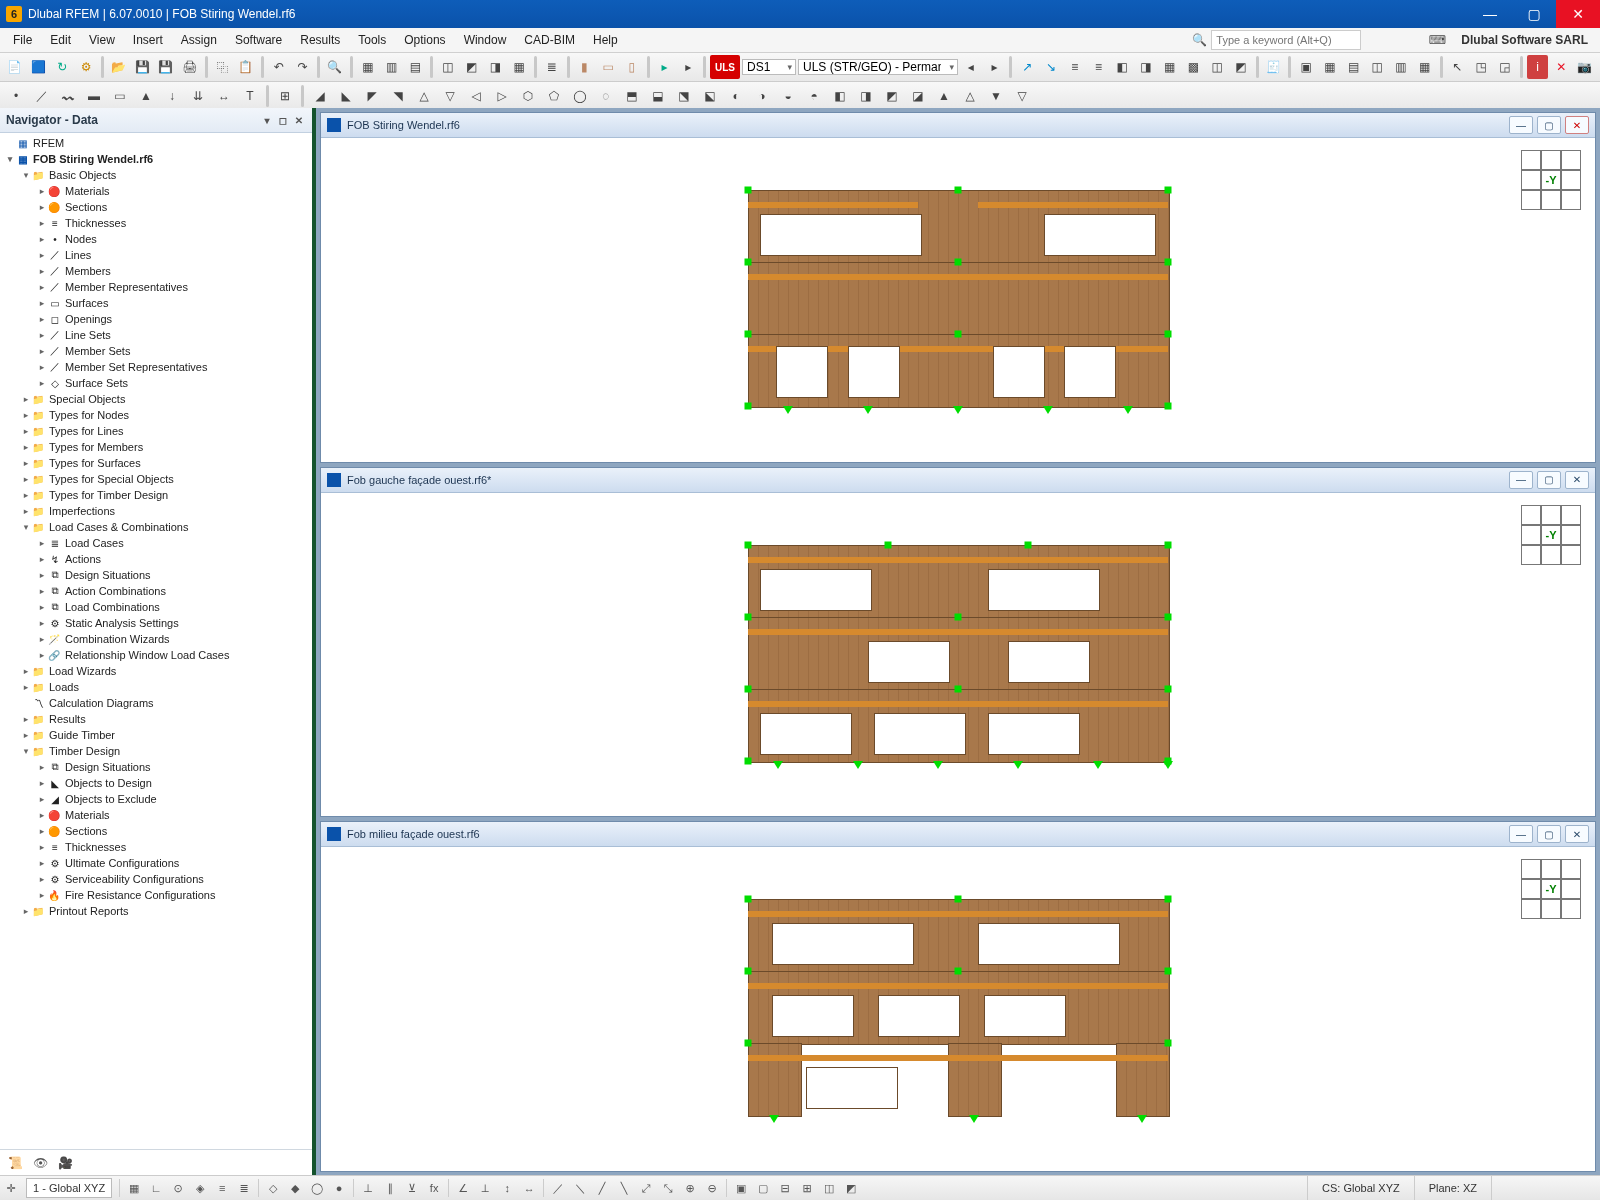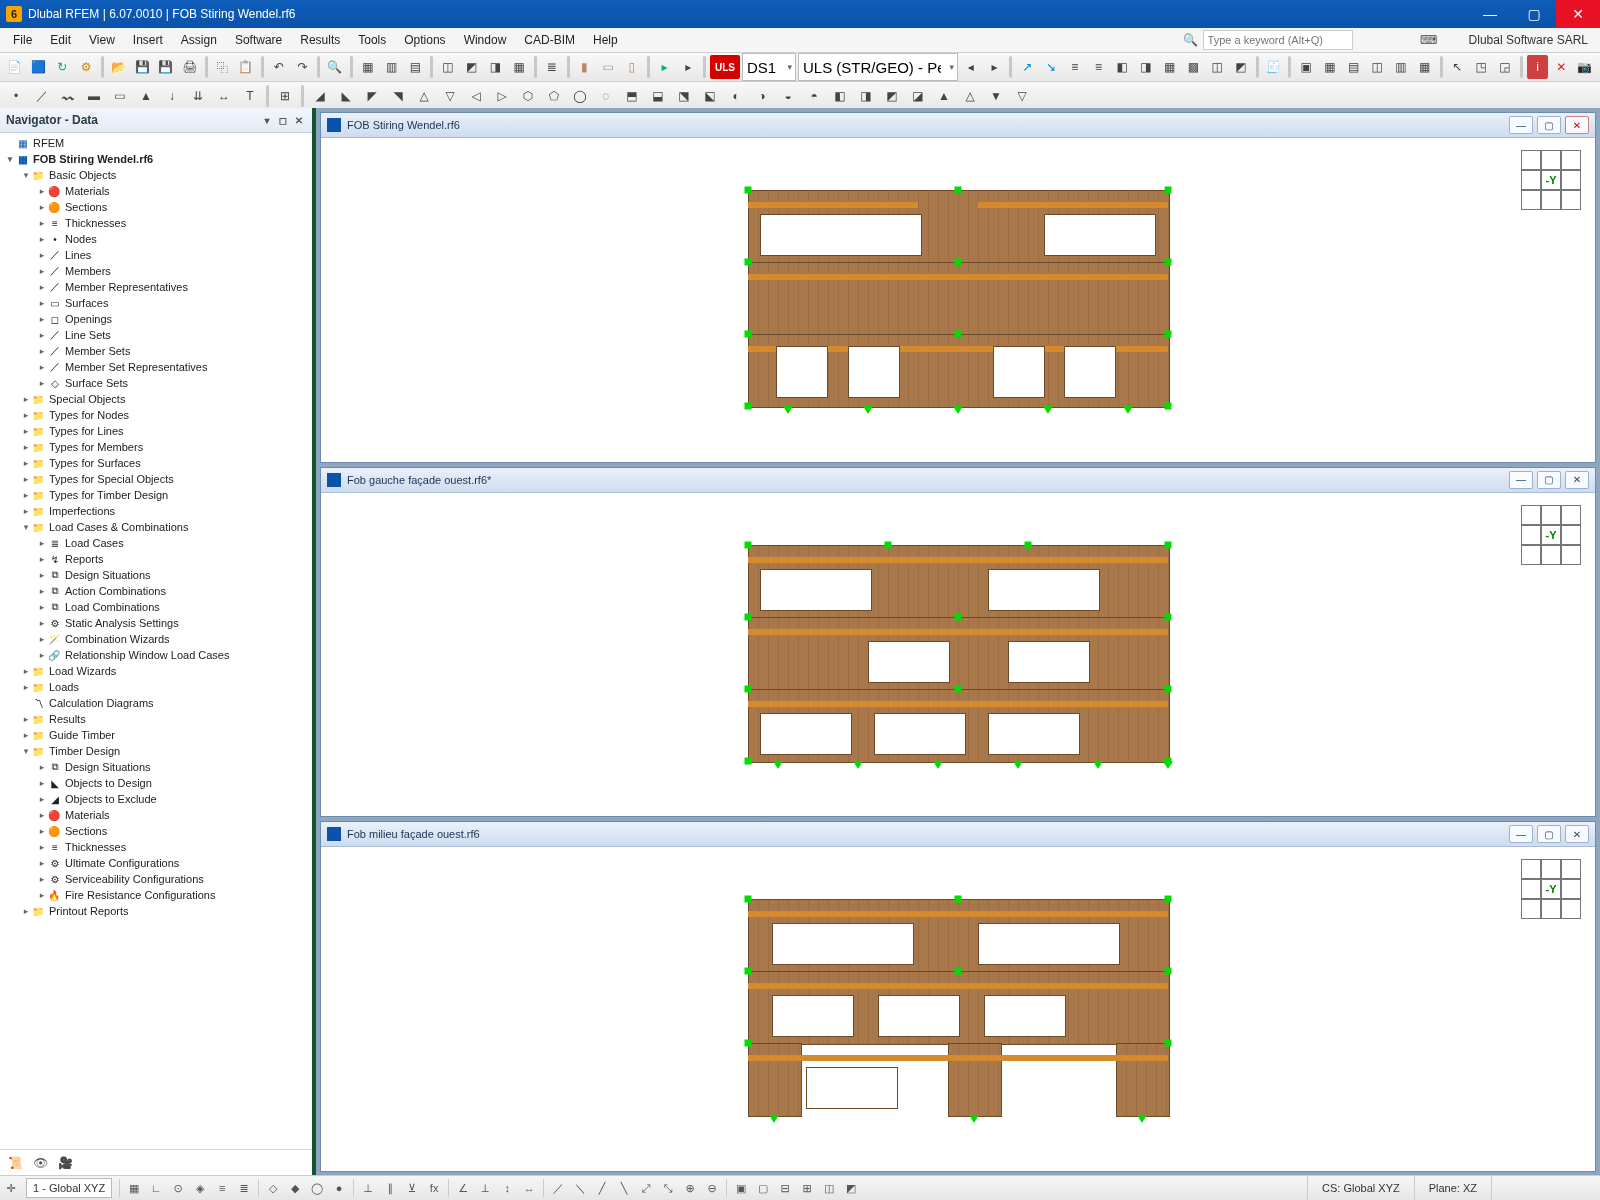--- a/index.html
+++ b/index.html
@@ -7,26 +7,26 @@
   .titlebar .logo{width:16px;height:16px;background:#f7a600;border-radius:2px;margin-right:6px;display:flex;align-items:center;justify-content:center;font-weight:bold;color:#222;font-size:11px}
   .titlebar .title{flex:0 0 auto}
   .titlebar .spacer{flex:1}
   .winbtns{display:flex;height:100%}
   .winbtn{width:44px;display:flex;align-items:center;justify-content:center;color:#fff;font-size:14px}
   .winbtn.close{background:#e81123}
   .menubar{height:24px;background:#f5f5f5;border-bottom:1px solid #d0d0d0;display:flex;align-items:center;padding:0 4px}
   .menubar .mitem{padding:15px 9px;line-height:24px}
   .menubar .search{margin-left:auto;display:flex;align-items:center;gap:4px;color:#888}
   .menubar .search input{border:1px solid #ccc;height:18px;font-size:11px;padding:0 4px;width:140px;color:#888}
-  .menubar .brand{margin-left:28px;margin-right:8px;font-weight:400;color:#333}
+  .menubar .brand{margin-left:12px;margin-right:8px;font-weight:700;color:#333}
   .toolbar{height:28px;background:linear-gradient(to bottom,#f8f8f8,#e8e8e8);border-bottom:1px solid #ccc;display:flex;align-items:center;padding:0 4px;gap:2px}
   .tbtn{width:22px;height:22px;border:1px solid transparent;border-radius:2px;display:flex;align-items:center;justify-content:center;font-size:12px;color:#444}
   .tbtn.sep{width:1px;background:#c8c8c8;padding:0;margin:0 2px;height:20px}
   .tbtn.badge{width:auto;padding:0 4px;background:#d50000;color:#fff;font-weight:bold;font-size:10px}
-  .tsel{height:28px;border:1px solid #bbb;background:#fff;font-size:15px;padding:0 16px 0 4px;appearance:none;position:relative}
+  .tsel{height:16px;border:1px solid #bbb;background:#fff;font-size:12px;padding:0 16px 0 4px;appearance:none;position:relative}
   .tsel-wrap{position:relative;display:inline-flex;align-items:center}
   .tsel-wrap::after{content:"▾";position:absolute;right:4px;font-size:9px;color:#666;pointer-events:none}
   .body{position:absolute;top:108px;left:0;right:0;bottom:24px;display:flex}
   .sidebar{width:312px;background:#fff;border-right:4px solid #14532d;display:flex;flex-direction:column}
   .navhead{height:24px;background:linear-gradient(to bottom,#f2f6fb,#e3ebf5);border-bottom:1px solid #c2d0e0;display:flex;align-items:center;padding:0 6px;font-weight:600;color:#2a3a4a}
   .navhead .nhbtns{margin-left:auto;display:flex;gap:2px}
   .navhead .nhbtn{width:14px;height:14px;font-size:10px;color:#555;display:flex;align-items:center;justify-content:center}
   .tree{flex:1;overflow-y:auto;overflow-x:hidden;padding:2px 0}
   .tree-row{display:flex;align-items:center;height:16px;padding:0 4px;white-space:nowrap;font-size:11px}
   .tree-row .tw{display:inline-block;width:12px;text-align:center;color:#666;font-size:9px}
@@ -378,21 +378,21 @@
           <span>Load Cases &amp; Combinations</span>
         </div>
         <div class="tree-row" style="padding-left: 36px;">
           <span class="tw">▸</span>
           <span class="icn">≣</span>
           <span>Load Cases</span>
         </div>
         <div class="tree-row" style="padding-left: 36px;">
           <span class="tw">▸</span>
           <span class="icn">↯</span>
-          <span>Reports</span>
+          <span>Actions</span>
         </div>
         <div class="tree-row" style="padding-left: 36px;">
           <span class="tw">▸</span>
           <span class="icn">⧉</span>
           <span>Design Situations</span>
         </div>
         <div class="tree-row" style="padding-left: 36px;">
           <span class="tw">▸</span>
           <span class="icn">⧉</span>
           <span>Action Combinations</span>

